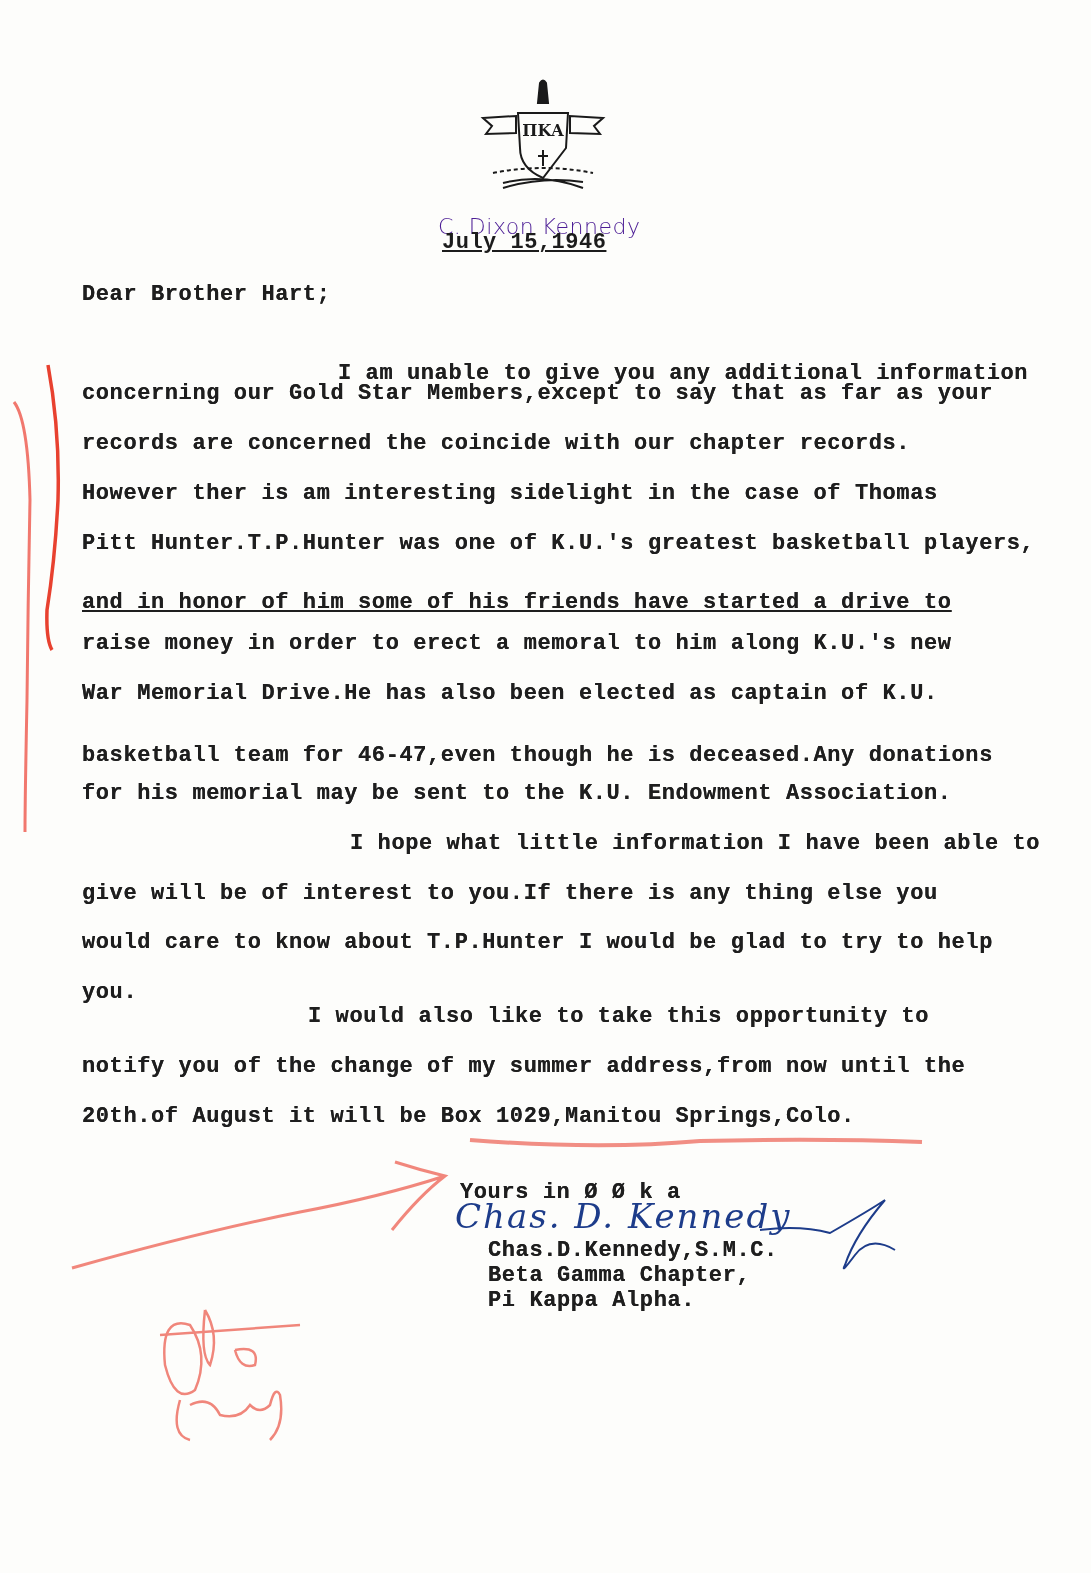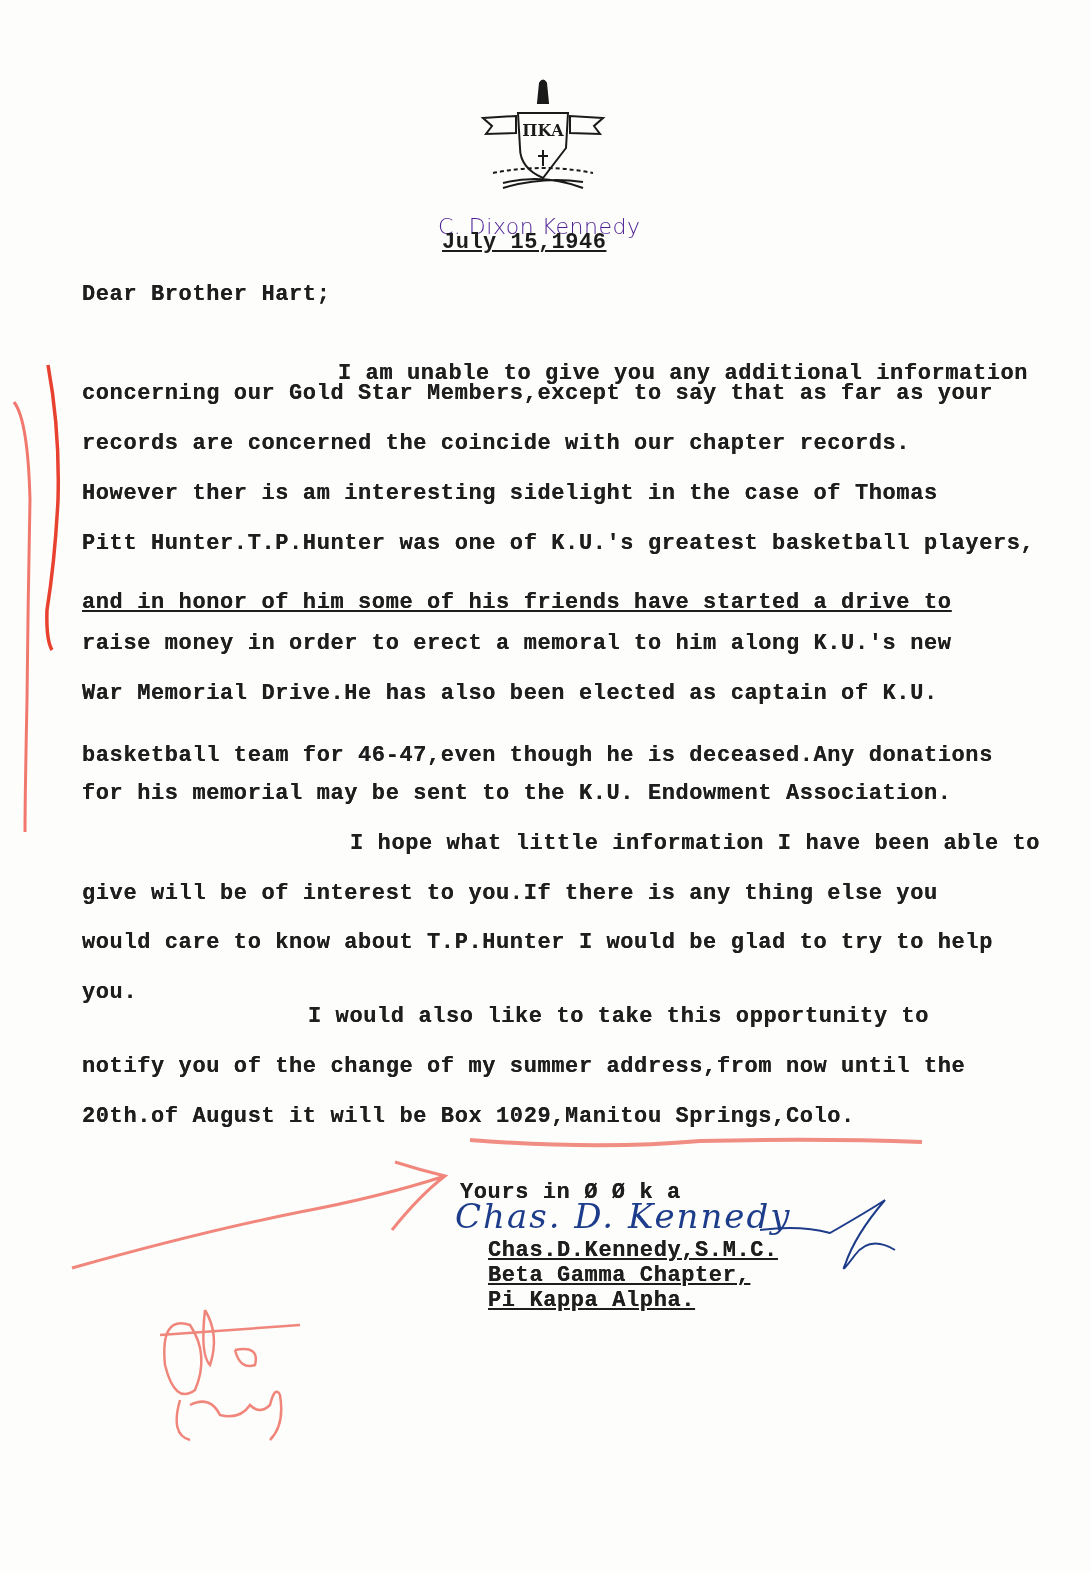--- a/index.html
+++ b/index.html
@@ -20,21 +20,21 @@
   .crest { left: 478px; top: 78px; width: 130px; height: 120px; }
   .letterhead-name {
     position: absolute; left: 438px; top: 214px;
     font-family: "DejaVu Sans", sans-serif; font-weight: 300;
     font-size: 22px; color: #4c1d95; letter-spacing: 0.5px; white-space: nowrap;
   }
   .date {
     position: absolute; left: 442px; top: 230px;
     font-size: 22px; font-weight: bold; letter-spacing: 0.5px; white-space: nowrap; text-decoration: underline;
   }
-  .sig-block { left: 488px; text-decoration: underline; }
+  .sig-block { left: 488px; }
   .handwritten-blue {
     position: absolute; left: 455px; top: 1196px;
     font-family: "DejaVu Serif", serif; font-style: italic;
     font-size: 34px; color: #1d3c8a; white-space: nowrap; letter-spacing: 2px;
   }
   svg { position: absolute; overflow: visible; }
 </style>
 </head>
 <body>
 

